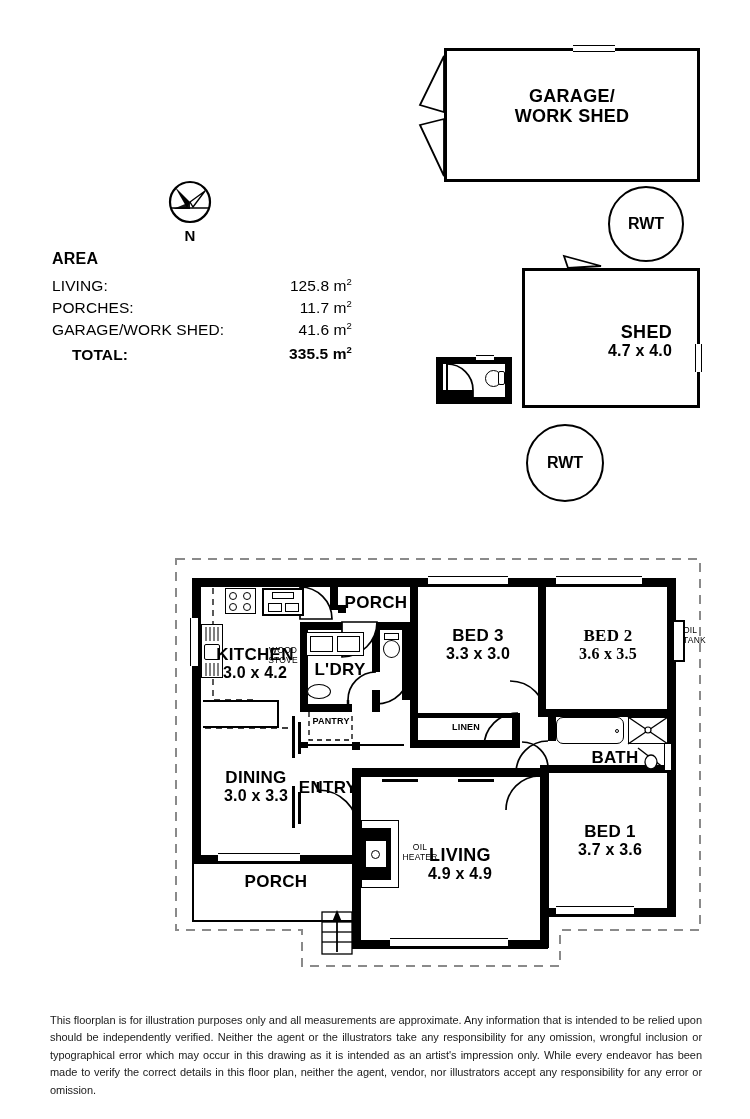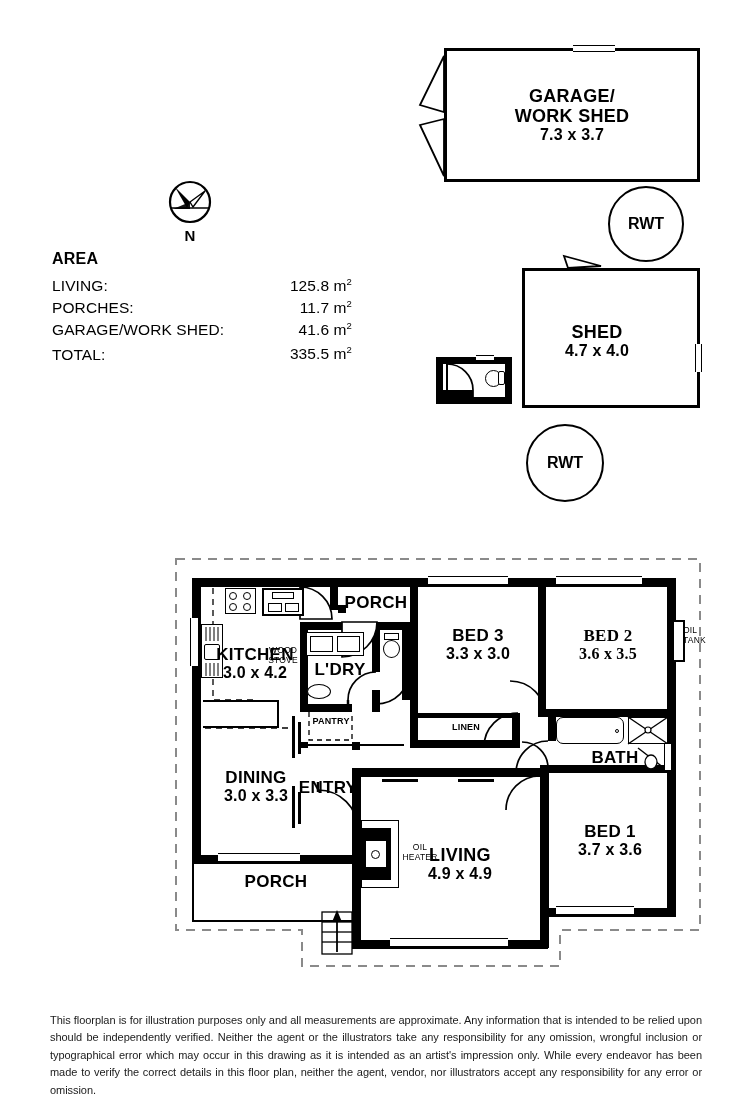--- a/index.html
+++ b/index.html
@@ -33,21 +33,21 @@
   }
   .area-row {
     display: flex;
     justify-content: space-between;
     align-items: baseline;
     font-size: 15.5px;
     color: #000;
     line-height: 1.42;
     white-space: nowrap;
   }
-  .area-row.total { font-weight: normal; margin-top: 2px; }
+  .area-row.total { font-weight: bold; margin-top: 2px; margin-left: 20px; }
   .area-label { letter-spacing: .1px; }
   .area-value { letter-spacing: .1px; }
   .area-value sup { font-size: 9.5px; vertical-align: super; }
 
   
   #compass {
     position: absolute;
     left: 163px;
     top: 178px;
     width: 54px;
@@ -200,33 +200,32 @@
 
   <div class="win-h" style="left:573px; top:45px; width:42px; height:7px; background:#fff;"></div>
 
   <svg class="plan-svg">
     <path d="M444 56 L420 105 L444 112 Z" fill="none" stroke="#000" stroke-width="1.8"></path>
     <path d="M444 119 L420 125 L444 176 Z" fill="none" stroke="#000" stroke-width="1.8"></path>
   </svg>
   <div class="rlabel" style="left:444px; top:86px; width:256px;">
     <div class="rname big">GARAGE/</div>
     <div class="rname big">WORK SHED</div>
-    <div class="rdim">7.3 x 3.7</div>
   </div>
 
   <div class="circle-label" style="left:608px; top:186px; width:76px; height:76px;">RWT</div>
 
   <div class="outline" style="left:522px; top:268px; width:178px; height:140px;"></div>
 
   <svg class="plan-svg">
     <path d="M568 268 L564 256 L601 266 Z" fill="none" stroke="#000" stroke-width="1.8"></path>
   </svg>
 
   <div class="win-v" style="left:695px; top:344px; width:7px; height:28px; background:#fff;"></div>
-  <div class="rlabel" style="left:522px; top:322px; width:150px;">
+  <div class="rlabel" style="left:522px; top:322px; width:150px;text-align:right;">
     <div class="rname big">SHED</div>
     <div class="rdim">4.7 x 4.0</div>
   </div>
 
   <div>
     <div class="wall" style="left:436px; top:357px; width:76px; height:7px;"></div>
     <div class="wall" style="left:436px; top:357px; width:7px; height:47px;"></div>
     <div class="wall" style="left:505px; top:357px; width:7px; height:47px;"></div>
     <div class="wall" style="left:436px; top:397px; width:76px; height:7px;"></div>
     <div class="room-fill" style="left:443px; top:364px; width:62px; height:33px;"></div>

